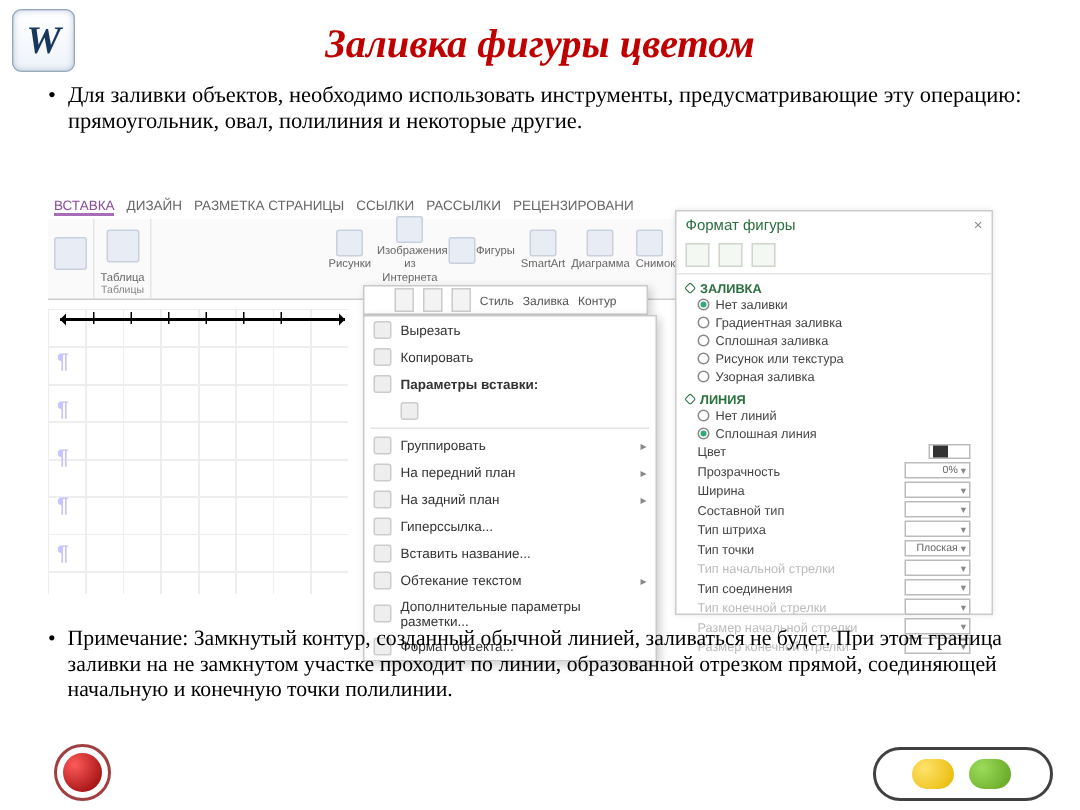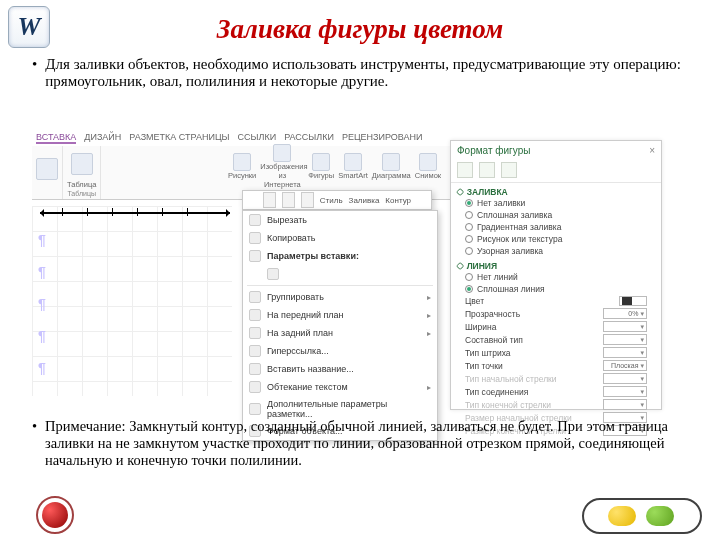--- a/index.html
+++ b/index.html
@@ -175,33 +175,33 @@
     <div class="rb-group" style="flex:1">
       <div class="rb-icons">
         <div style="display:flex;flex-direction:column;align-items:center">
             <div class="rb-icon"></div>
             <div class="rb-lbl">Рисунки</div>
           </div>
         <div style="display:flex;flex-direction:column;align-items:center">
             <div class="rb-icon"></div>
             <div class="rb-lbl" style="text-align:center;width:44px">Изображения из Интернета</div>
           </div>
+        <div style="display:flex;flex-direction:row;align-items:center">
+            <div class="rb-icon"></div>
+            <div class="rb-lbl">Фигуры</div>
+          </div>
         <div style="display:flex;flex-direction:column;align-items:center">
             <div class="rb-icon"></div>
-            <div class="rb-lbl">Фигуры</div>
+            <div class="rb-lbl">SmartArt</div>
           </div>
         <div style="display:flex;flex-direction:column;align-items:center">
             <div class="rb-icon"></div>
-            <div class="rb-lbl">SmartArt</div>
-          </div>
-        <div style="display:flex;flex-direction:column;align-items:center">
-            <div class="rb-icon"></div>
             <div class="rb-lbl">Диаграмма</div>
           </div>
-        <div style="display:flex;flex-direction:column;align-items:center">
+        <div style="display:flex;flex-direction:column;align-items:flex-start">
             <div class="rb-icon"></div>
             <div class="rb-lbl">Снимок</div>
           </div>
       </div>
       <div class="rb-caption">Иллюстрации</div>
     </div>
     <div class="rb-group">
       <div class="apps">
         <div>
             <span class="ico"></span>
@@ -307,25 +307,25 @@
     </div>
     <hr>
     <div class="sect">
       <div class="sect-h">ЗАЛИВКА</div>
       <div class="radio">
           <span class="r sel"></span>
           <span>Нет заливки</span>
         </div>
       <div class="radio">
           <span class="r"></span>
+          <span>Градиентная заливка</span>
+        </div>
+      <div class="radio">
+          <span class="r"></span>
           <span>Сплошная заливка</span>
-        </div>
-      <div class="radio">
-          <span class="r"></span>
-          <span>Градиентная заливка</span>
         </div>
       <div class="radio">
           <span class="r"></span>
           <span>Рисунок или текстура</span>
         </div>
       <div class="radio">
           <span class="r"></span>
           <span>Узорная заливка</span>
         </div>
     </div>

